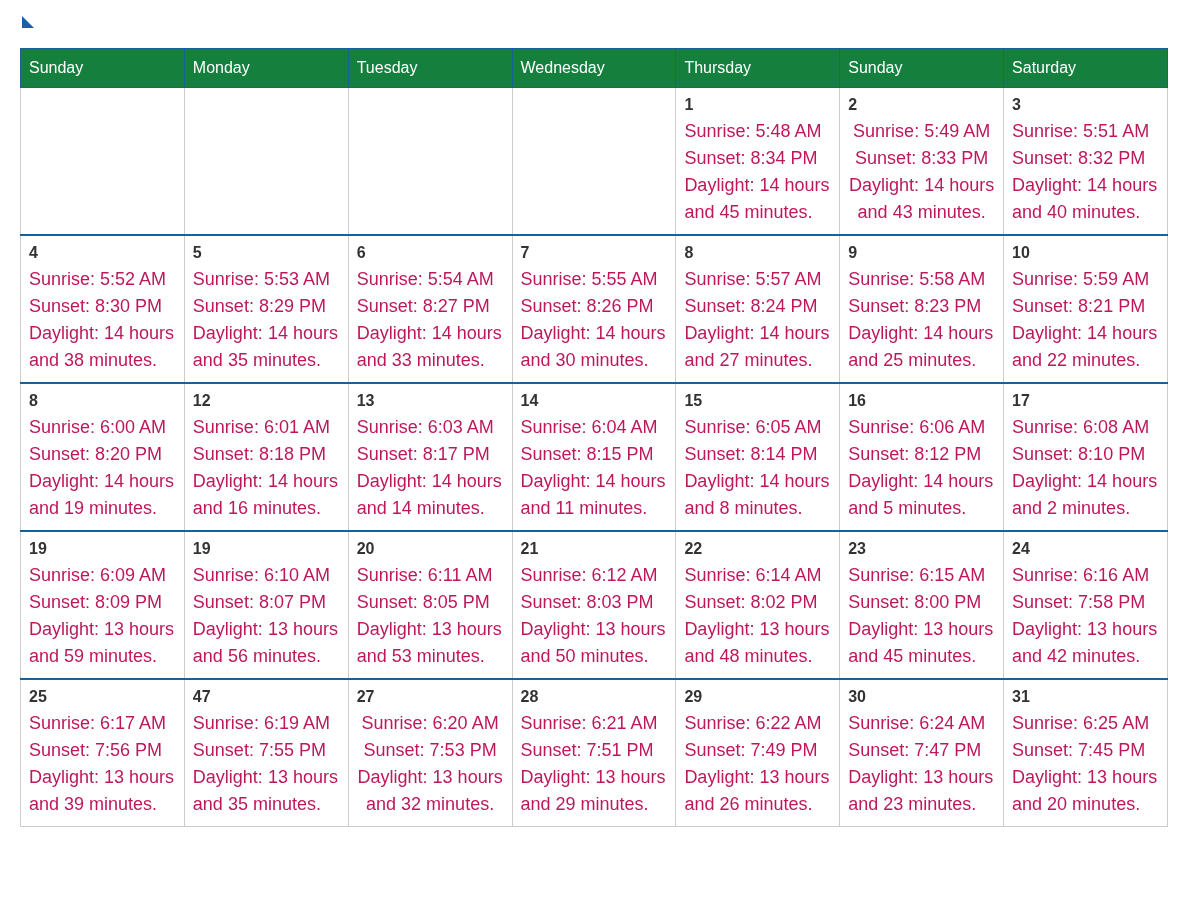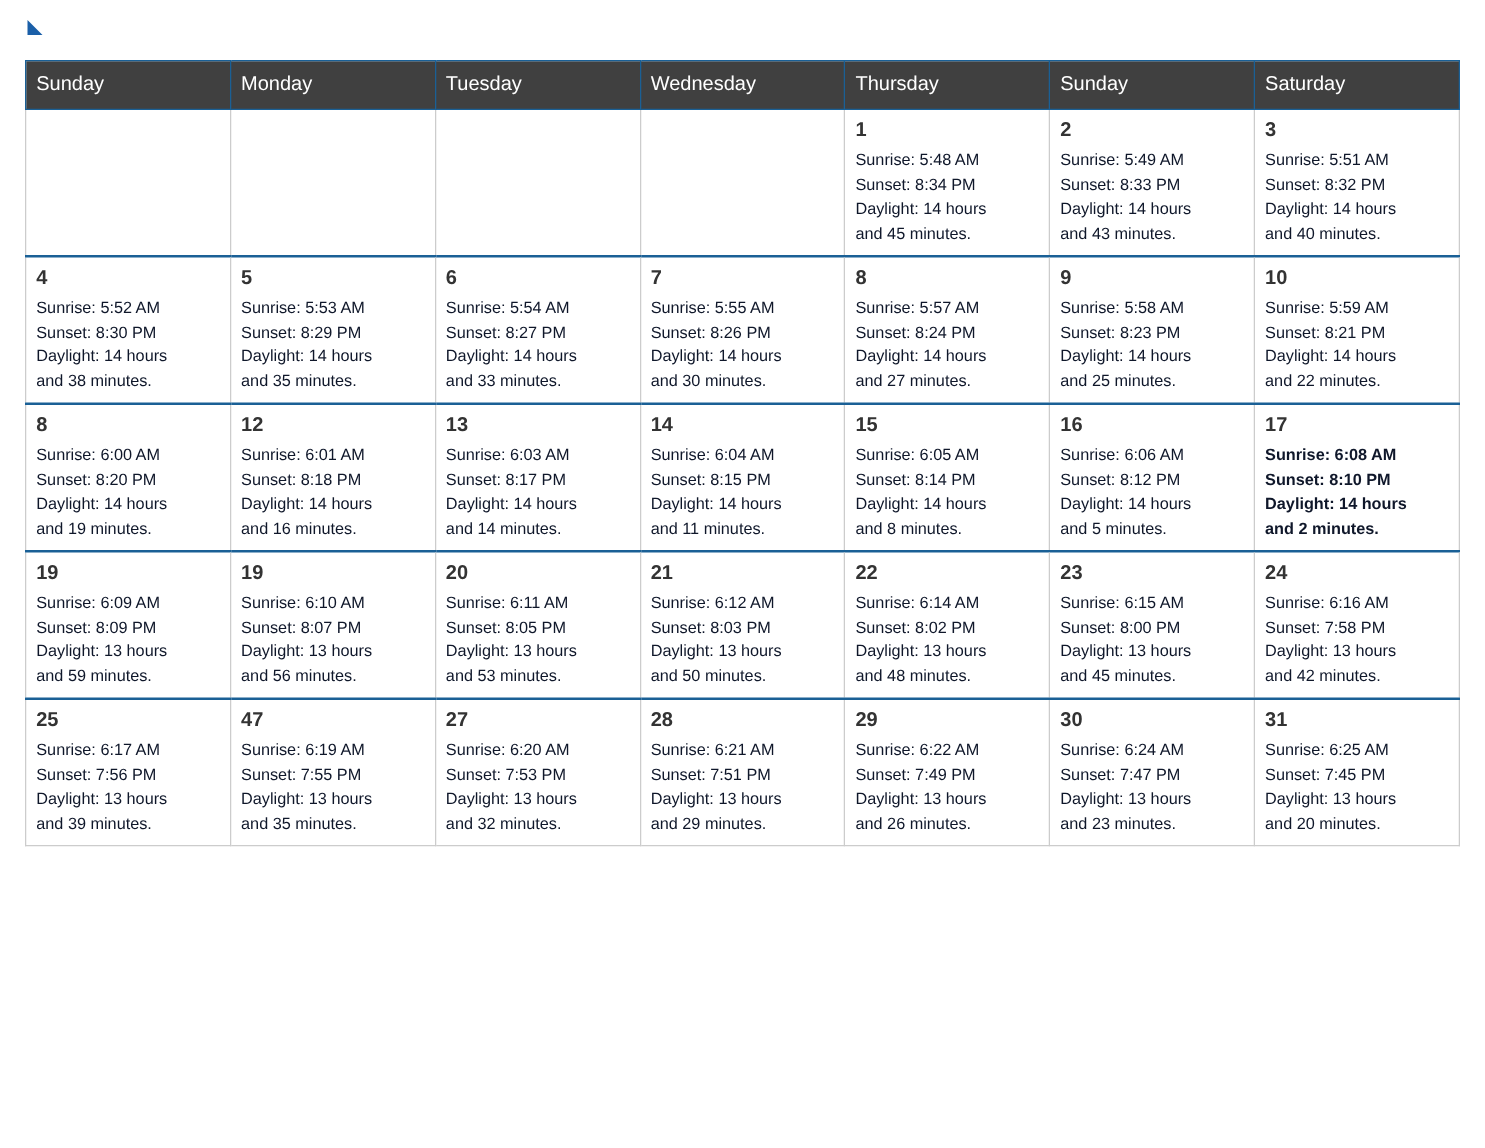--- a/index.html
+++ b/index.html
@@ -55,21 +55,21 @@
       font-size: 20px;
       color: #333;
       margin-top: 4px;
     }
     .calendar {
       width: 100%;
       border-collapse: collapse;
       border: 1px solid #bbb;
     }
     .calendar th {
-      background-color: #404040;
+      background-color: #15803d;
       color: #fff;
       padding: 10px 8px;
       text-align: left;
       font-size: 16px;
       font-weight: normal;
       border: 1px solid #1a6096;
     }
     .calendar td {
       vertical-align: top;
       padding: 8px;
@@ -80,22 +80,22 @@
       color: #333;
     }
     .day-number {
       font-size: 16px;
       font-weight: bold;
       color: #333;
       display: block;
       margin-bottom: 4px;
     }
     .day-info {
-      font-size: 13px;
-      color: #0f172a;
+      font-size: 18px;
+      color: #be185d;
       line-height: 1.5;
     }
     .empty-cell {
       background: #fff;
     }
     tr:not(:first-child) td {
       border-top: 2px solid #1a6096;
     }
   </style>
 </head>
@@ -137,21 +137,21 @@
         <td class="empty-cell"></td>
         <td>
           <span class="day-number">1</span>
           <div class="day-info" style="white-space: pre-line;">Sunrise: 5:48 AM
 Sunset: 8:34 PM
 Daylight: 14 hours
 and 45 minutes.</div>
         </td>
         <td>
           <span class="day-number">2</span>
-          <div class="day-info" style="white-space: pre-line;">Sunrise: 5:49 AM
+          <div class="day-info" style="white-space: pre-line; text-align: center;">Sunrise: 5:49 AM
 Sunset: 8:33 PM
 Daylight: 14 hours
 and 43 minutes.</div>
         </td>
         <td>
           <span class="day-number">3</span>
           <div class="day-info" style="white-space: pre-line;">Sunrise: 5:51 AM
 Sunset: 8:32 PM
 Daylight: 14 hours
 and 40 minutes.</div>
@@ -246,21 +246,21 @@
         </td>
         <td>
           <span class="day-number">16</span>
           <div class="day-info" style="white-space: pre-line;">Sunrise: 6:06 AM
 Sunset: 8:12 PM
 Daylight: 14 hours
 and 5 minutes.</div>
         </td>
         <td>
           <span class="day-number">17</span>
-          <div class="day-info" style="white-space: pre-line; font-weight: bold;">Sunrise: 6:08 AM
+          <div class="day-info" style="white-space: pre-line;">Sunrise: 6:08 AM
 Sunset: 8:10 PM
 Daylight: 14 hours
 and 2 minutes.</div>
         </td>
       </tr>
       <tr>
         <td>
           <span class="day-number">19</span>
           <div class="day-info" style="white-space: pre-line;">Sunrise: 6:09 AM
 Sunset: 8:09 PM
@@ -320,21 +320,21 @@
         </td>
         <td>
           <span class="day-number">47</span>
           <div class="day-info" style="white-space: pre-line;">Sunrise: 6:19 AM
 Sunset: 7:55 PM
 Daylight: 13 hours
 and 35 minutes.</div>
         </td>
         <td>
           <span class="day-number">27</span>
-          <div class="day-info" style="white-space: pre-line;">Sunrise: 6:20 AM
+          <div class="day-info" style="white-space: pre-line; text-align: center;">Sunrise: 6:20 AM
 Sunset: 7:53 PM
 Daylight: 13 hours
 and 32 minutes.</div>
         </td>
         <td>
           <span class="day-number">28</span>
           <div class="day-info" style="white-space: pre-line;">Sunrise: 6:21 AM
 Sunset: 7:51 PM
 Daylight: 13 hours
 and 29 minutes.</div>

